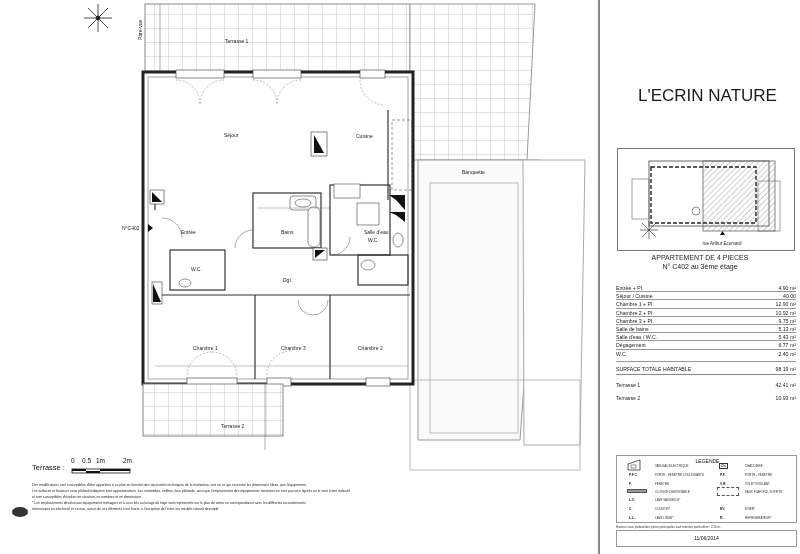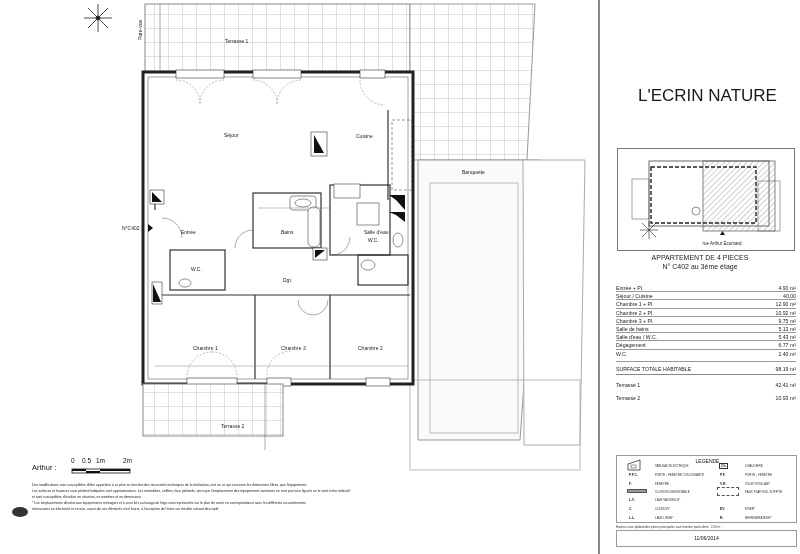--- a/index.html
+++ b/index.html
@@ -175,21 +175,21 @@
 <span class="room-label" style="left:191px;top:266px;">W.C.</span>
 <span class="room-label" style="left:283px;top:277px;">Dgt.</span>
 <span class="room-label" style="left:193px;top:345px;">Chambre 1</span>
 <span class="room-label" style="left:281px;top:345px;">Chambre 3</span>
 <span class="room-label" style="left:358px;top:345px;">Chambre 2</span>
 <span class="room-label" style="left:221px;top:423px;">Terrasse 2</span>
 <span class="room-label" style="left:462px;top:169px;">Banquette</span>
 <span class="room-label" style="left:122px;top:225px;">N°C402</span>
 <span class="room-label" style="left:137px;top:40px;transform:rotate(-90deg);transform-origin:left top;">Pare-vue</span>
 
-<span class="scale-label">Arthur :</span>
+<span class="scale-label">Terrasse :</span>
 <span class="scale-nums" style="left:71px;">0</span>
 <span class="scale-nums" style="left:82px;">0.5</span>
 <span class="scale-nums" style="left:96px;">1m</span>
 <span class="scale-nums" style="left:123px;">2m</span>
 
 <div class="notes">
   <div class="note-line">Des modifications sont susceptibles d'être apportées  à ce plan en fonction des nécessités techniques de la réalisation, tant en ce qui concerne les dimensions libres, que l'équipement.</div>
   <div class="note-line">Les surfaces et hauteurs sous plafond indiquées sont approximatives. Les retombées, soffites, faux plafonds, ainsi que l'emplacement des équipements sanitaires ne sont pas tous figurés ou le sont à titre indicatif</div>
   <div class="note-line">et sont susceptibles d'évoluer en situation, en nombres et en dimensions.</div>
   <div class="note-line">* Les emplacements dévolus aux équipements ménagers et à ceux liés au lavage du linge sont représentés sur le plan de vente en correspondance avec les différents raccordements</div>

